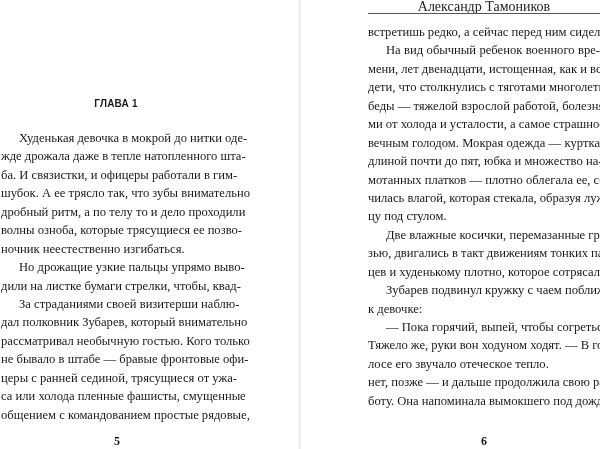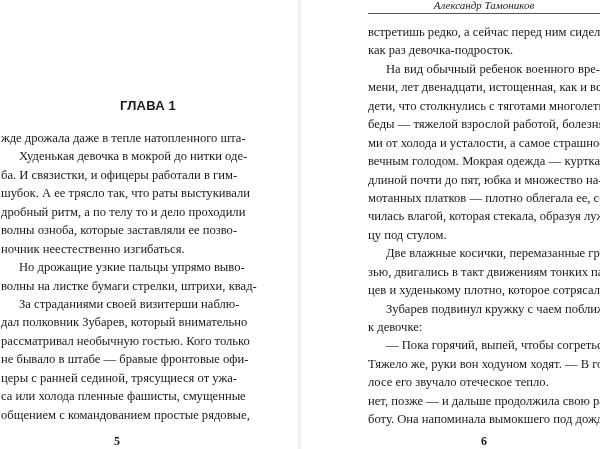--- a/index.html
+++ b/index.html
@@ -18,68 +18,67 @@
   .page-left .col { left: 1px; top: 129px; width: 231px; }
   .page-right .col { left: 67px; top: 23px; width: 232px; }
 
   .line { display: block; white-space: nowrap; text-align: justify; text-align-last: justify; height: 18.45px; }
   .line.last { text-align-last: left; }
   .line.indent { text-indent: 18px; }
 
   .chapter-title {
     position: absolute; left: 0; width: 232px; top: 98px; text-align: center;
     font-family: "Liberation Sans", "DejaVu Sans", sans-serif;
-    font-weight: bold; font-size: 13px; letter-spacing: 0.2px; padding-left: 32px;
+    font-weight: bold; font-size: 10px; letter-spacing: 0.2px;
   }
   .running-header {
     position: absolute; left: 67px; width: 232px; top: -1px; text-align: center;
-    font-style: italic; font-size: 11px; color: #222;
+    font-size: 14px; color: #222;
   }
   .header-rule { position: absolute; left: 67px; width: 232px; top: 13px; height: 0; border-top: 1px solid #555; }
   .page-number {
     position: absolute; top: 434px; width: 232px; text-align: center;
     font-weight: bold; font-size: 12px;
   }
   .page-left .page-number { left: 1px; }
   .page-right .page-number { left: 67px; }
 </style>
 </head>
 <body>
 
 <div class="page page-left">
   <div class="chapter-title">ГЛАВА 1</div>
   <div class="col" id="left-col">
+      <span class="line indent">Худенькая девочка в мокрой до нитки оде-</span>
       <span class="line">жде дрожала даже в тепле натопленного шта-</span>
-      <span class="line indent">Худенькая девочка в мокрой до нитки оде-</span>
       <span class="line">ба. И связистки, и офицеры работали в гим-</span>
-      <span class="line">шубок. А ее трясло так, что раты выстукивали</span>
+      <span class="line">шубок. А ее трясло так, что зубы внимательно</span>
       <span class="line">дробный ритм, а по телу то и дело проходили</span>
-      <span class="line">волны озноба, которые заставляли ее позво-</span>
+      <span class="line">волны озноба, которые трясущиеся ее позво-</span>
       <span class="line last">ночник неестественно изгибаться.</span>
       <span class="line indent">Но дрожащие узкие пальцы упрямо выво-</span>
-      <span class="line">волны на листке бумаги стрелки, штрихи, квад-</span>
+      <span class="line">дили на листке бумаги стрелки, чтобы, квад-</span>
       <span class="line indent">За страданиями своей визитерши наблю-</span>
       <span class="line">дал полковник Зубарев, который внимательно</span>
       <span class="line">рассматривал необычную гостью. Кого только</span>
       <span class="line">не бывало в штабе — бравые фронтовые офи-</span>
       <span class="line">церы с ранней сединой, трясущиеся от ужа-</span>
       <span class="line">са или холода пленные фашисты, смущенные</span>
       <span class="line">общением с командованием простые рядовые,</span>
     </div>
   <div class="page-number">5</div>
 </div>
 
 <div class="spine"></div>
 
 <div class="page page-right">
   <div class="running-header">Александр Тамоников</div>
   <div class="header-rule"></div>
   <div class="col" id="right-col">
       <span class="line">встретишь редко, а сейчас перед ним сидела</span>
-      <span class="line last">как раз девочка-подросток.</span>
       <span class="line indent">На вид обычный ребенок военного вре-</span>
       <span class="line">мени, лет двенадцати, истощенная, как и все</span>
       <span class="line">дети, что столкнулись с тяготами многолетней</span>
       <span class="line">беды — тяжелой взрослой работой, болезня-</span>
       <span class="line">ми от холода и усталости, а самое страшное —</span>
       <span class="line">вечным голодом. Мокрая одежда — куртка</span>
       <span class="line">длиной почти до пят, юбка и множество на-</span>
       <span class="line">мотанных платков — плотно облегала ее, со-</span>
       <span class="line">чилась влагой, которая стекала, образуя лужи-</span>
       <span class="line last">цу под стулом.</span>

